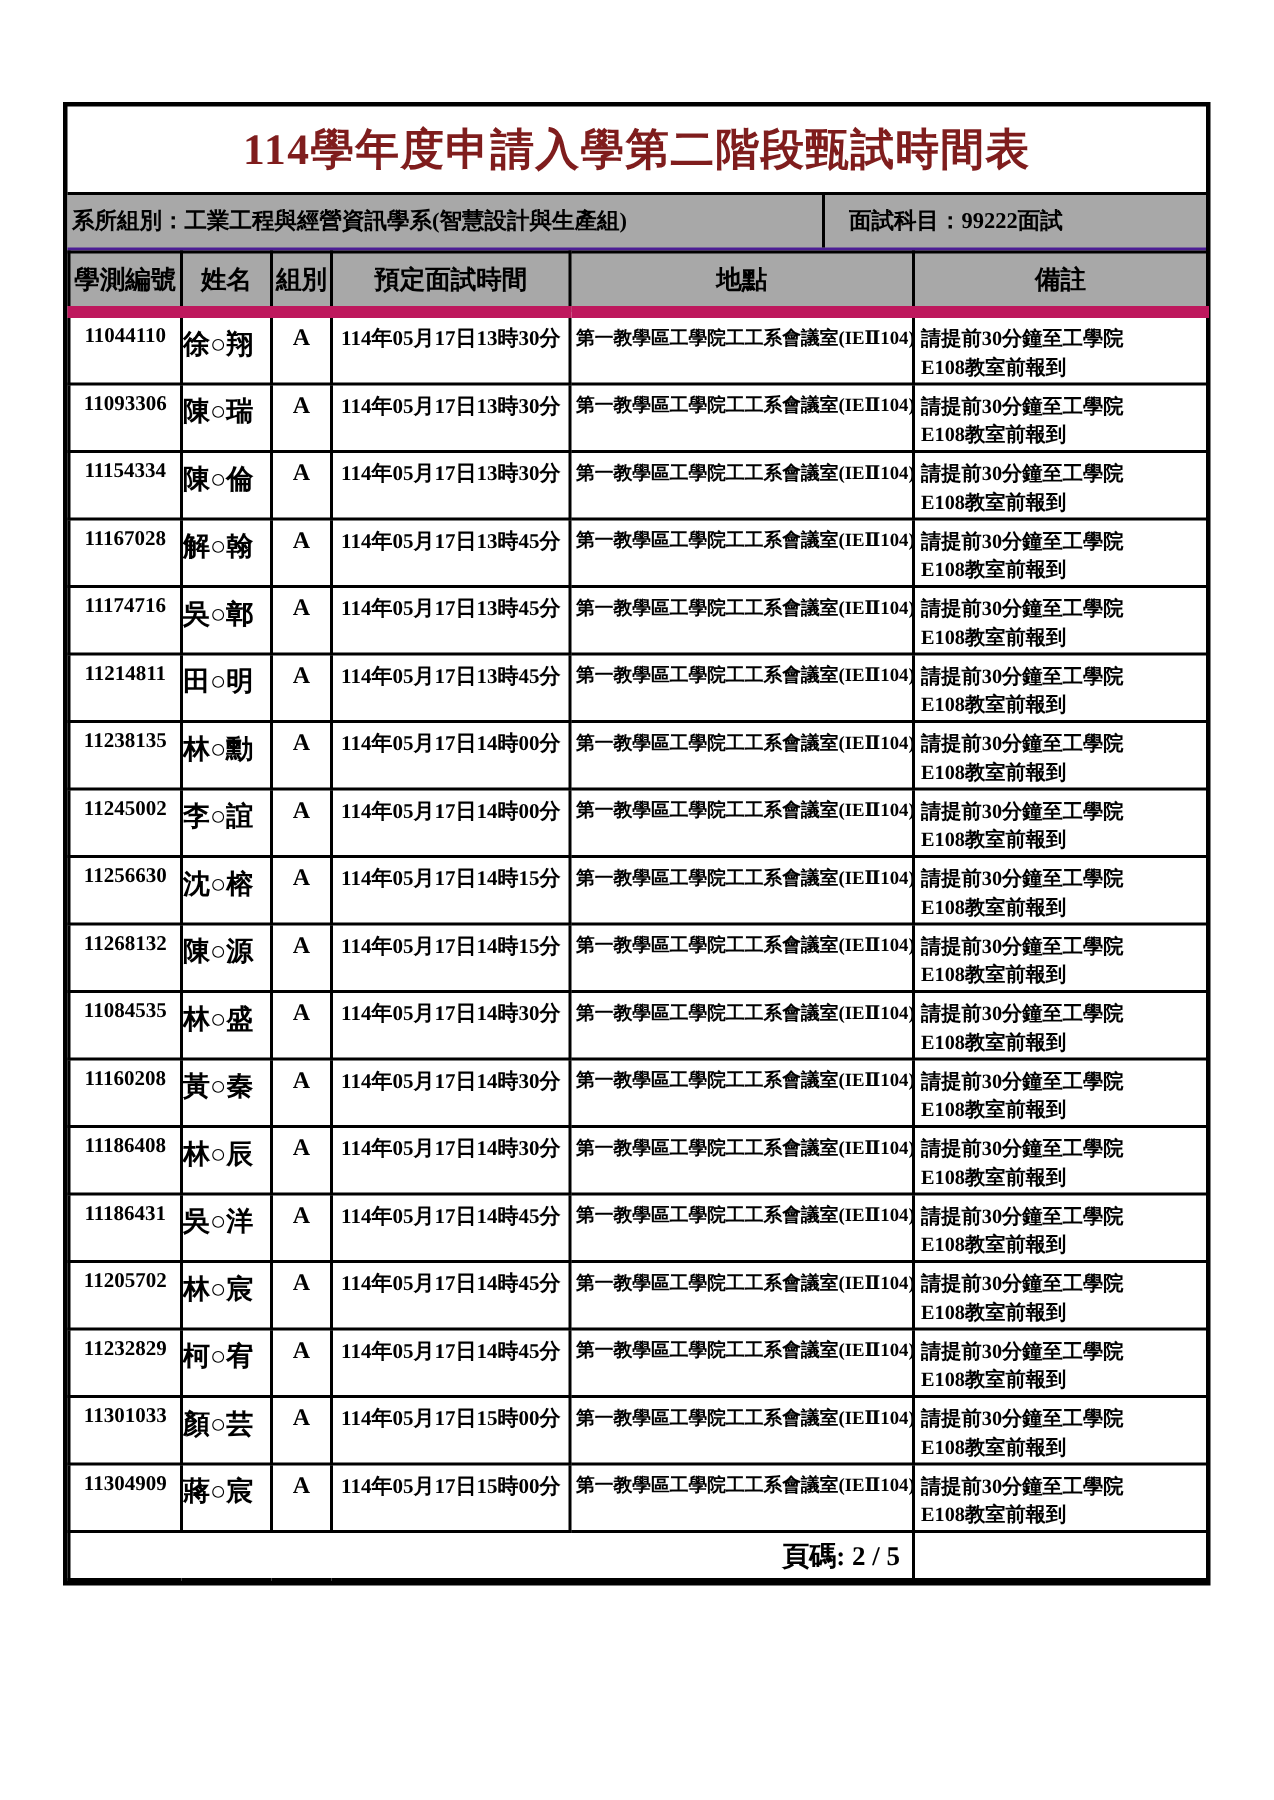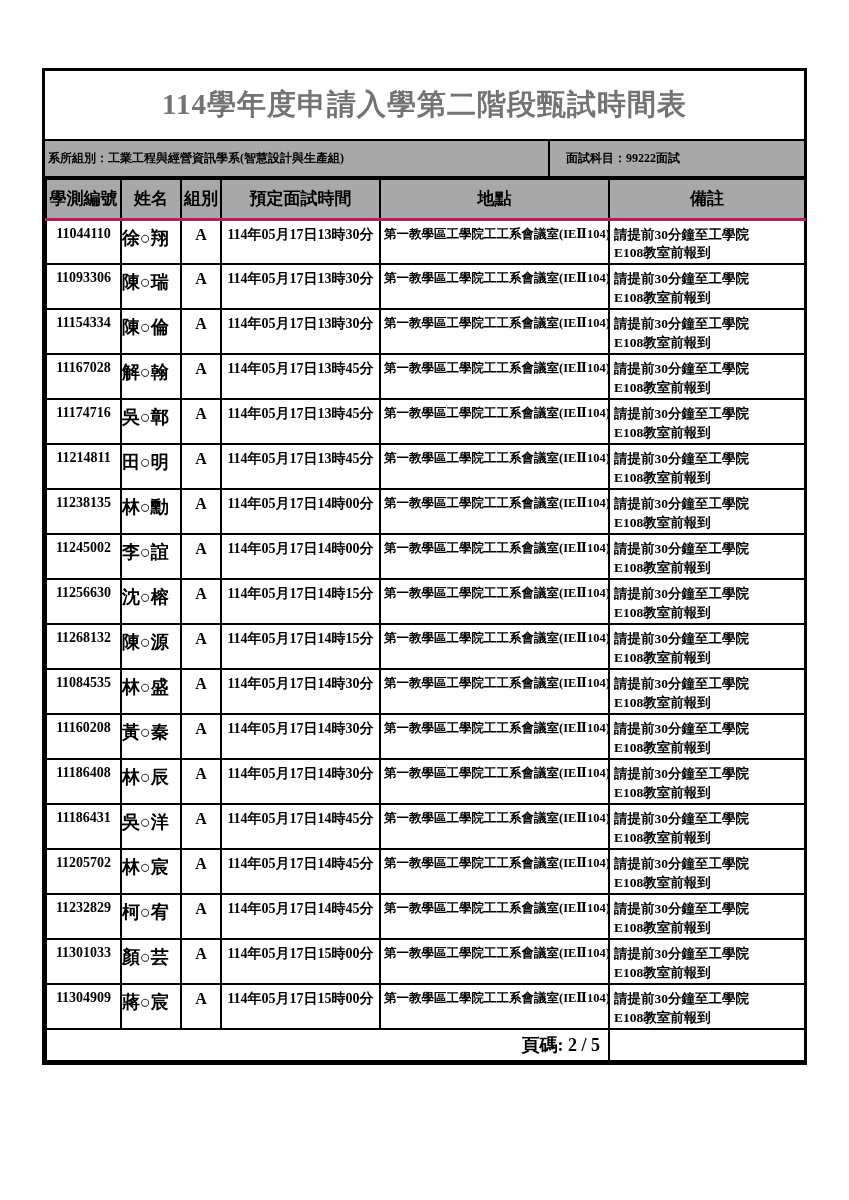--- a/index.html
+++ b/index.html
@@ -11,33 +11,33 @@
     color: #000;
   }
   .doc {
     position: absolute;
     left: 42px; top: 68px;
     width: 765px;
     border: 3px solid #000;
     background: #fff;
   }
   .title-row {
-    height: 70px;
+    height: 59px;
     display: flex; align-items: center; justify-content: center;
     border-bottom: 2px solid #000;
     font-size: 29px;
     letter-spacing: 1px;
-    color: #737373;
+    color: #7f1d1d;
   }
   .info-row {
     display: flex;
     height: 37px;
     background: #a8a8a8;
-    border-bottom: 2px solid #000000;
-    font-size: 12px;
+    border-bottom: 2px solid #4c1d95;
+    font-size: 15px;
   }
   .info-left {
     width: 505px;
     border-right: 2px solid #000;
     display: flex; align-items: center;
     padding-left: 3px;
   }
   .info-right {
     flex: 1;
     display: flex; align-items: center;
@@ -45,21 +45,21 @@
   }
   table {
     width: 100%;
     border-collapse: collapse;
     table-layout: fixed;
   }
   th, td { border: 2px solid #000; }
   th {
     height: 40px;
     background: #a8a8a8;
-    border-bottom: 3px solid #be185d;
+    border-bottom: 8px solid #be185d;
     font-size: 17px;
     text-align: center;
     vertical-align: middle;
   }
   tbody td {
     height: 45px;
     vertical-align: top;
     padding-top: 5px;
   }
   td.c-id   { text-align: center; font-size: 14px; }

